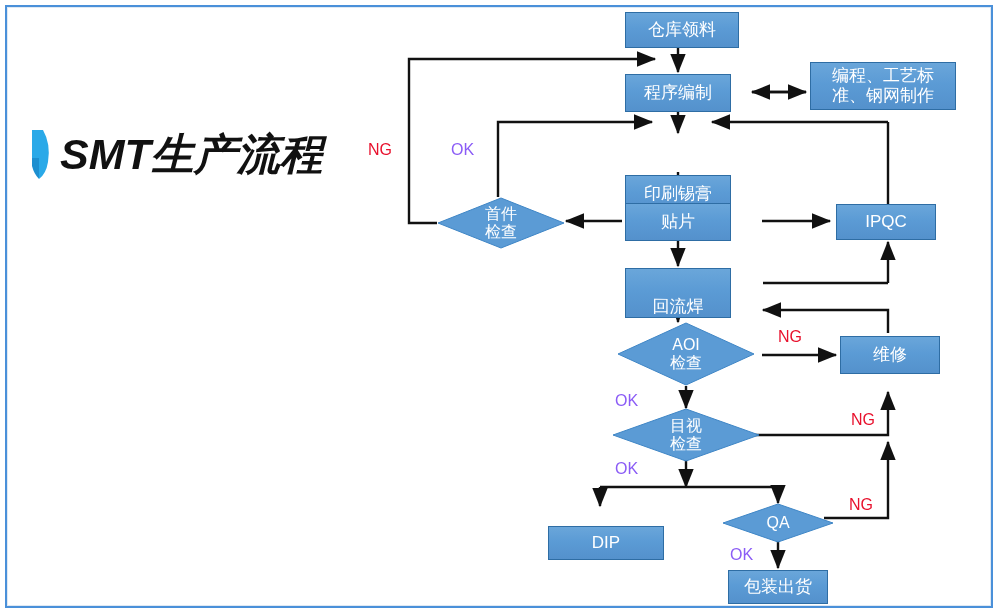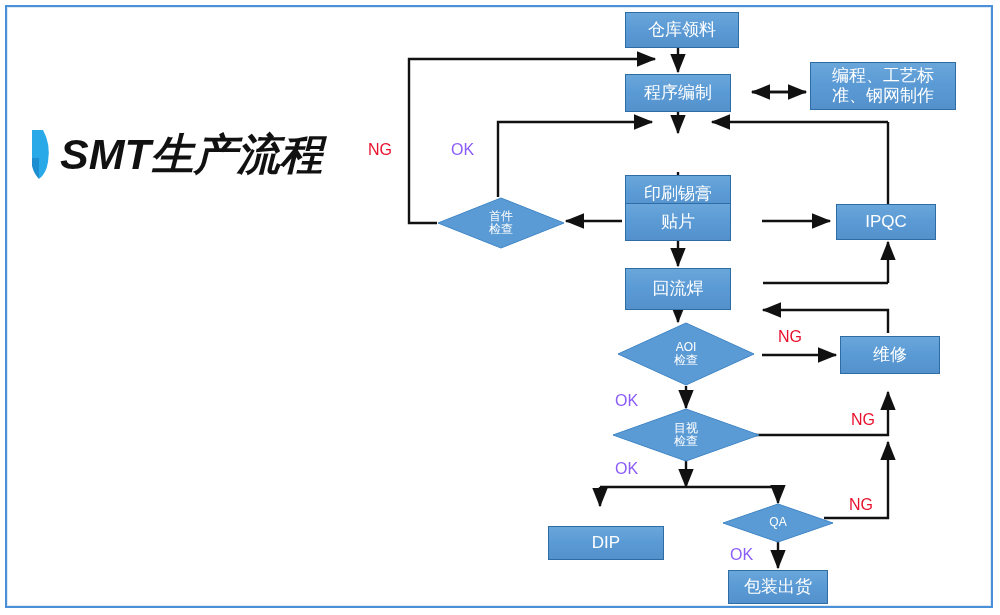--- a/index.html
+++ b/index.html
@@ -91,21 +91,21 @@
   .diamond-label {
     position: absolute;
     left: 0; top: 0;
     width: 100%;
     height: 100%;
     display: flex;
     flex-direction: column;
     align-items: center;
     justify-content: center;
     color: #ffffff;
-    font-size: 12px;
+    font-size: 16px;
     line-height: 1.1;
     text-align: left;
     pointer-events: none;
   }
   .lbl {
     position: absolute;
     font-size: 16px;
     font-weight: normal;
     white-space: nowrap;
   }
@@ -217,21 +217,21 @@
   </div>
 
   <div class="node rect" style="left:625px; top:134px; width:106px; height:38px;margin-top:41px;">
     <span>印刷锡膏</span>
   </div>
 
   <div class="node rect" style="left:625px; top:203px; width:106px; height:38px;justify-content:center;">
     <span>贴片</span>
   </div>
 
-  <div class="node rect" style="left:625px; top:268px; width:106px; height:42px;">
+  <div class="node rect" style="left:625px; top:268px; width:106px; height:50px;align-items:flex-end;">
     <span>回流焊</span>
   </div>
 
   <div class="node rect" style="left:836px; top:204px; width:100px; height:36px;">
     <span>IPQC</span>
   </div>
 
   <div class="node rect" style="left:840px; top:336px; width:100px; height:38px;">
     <span>维修</span>
   </div>

